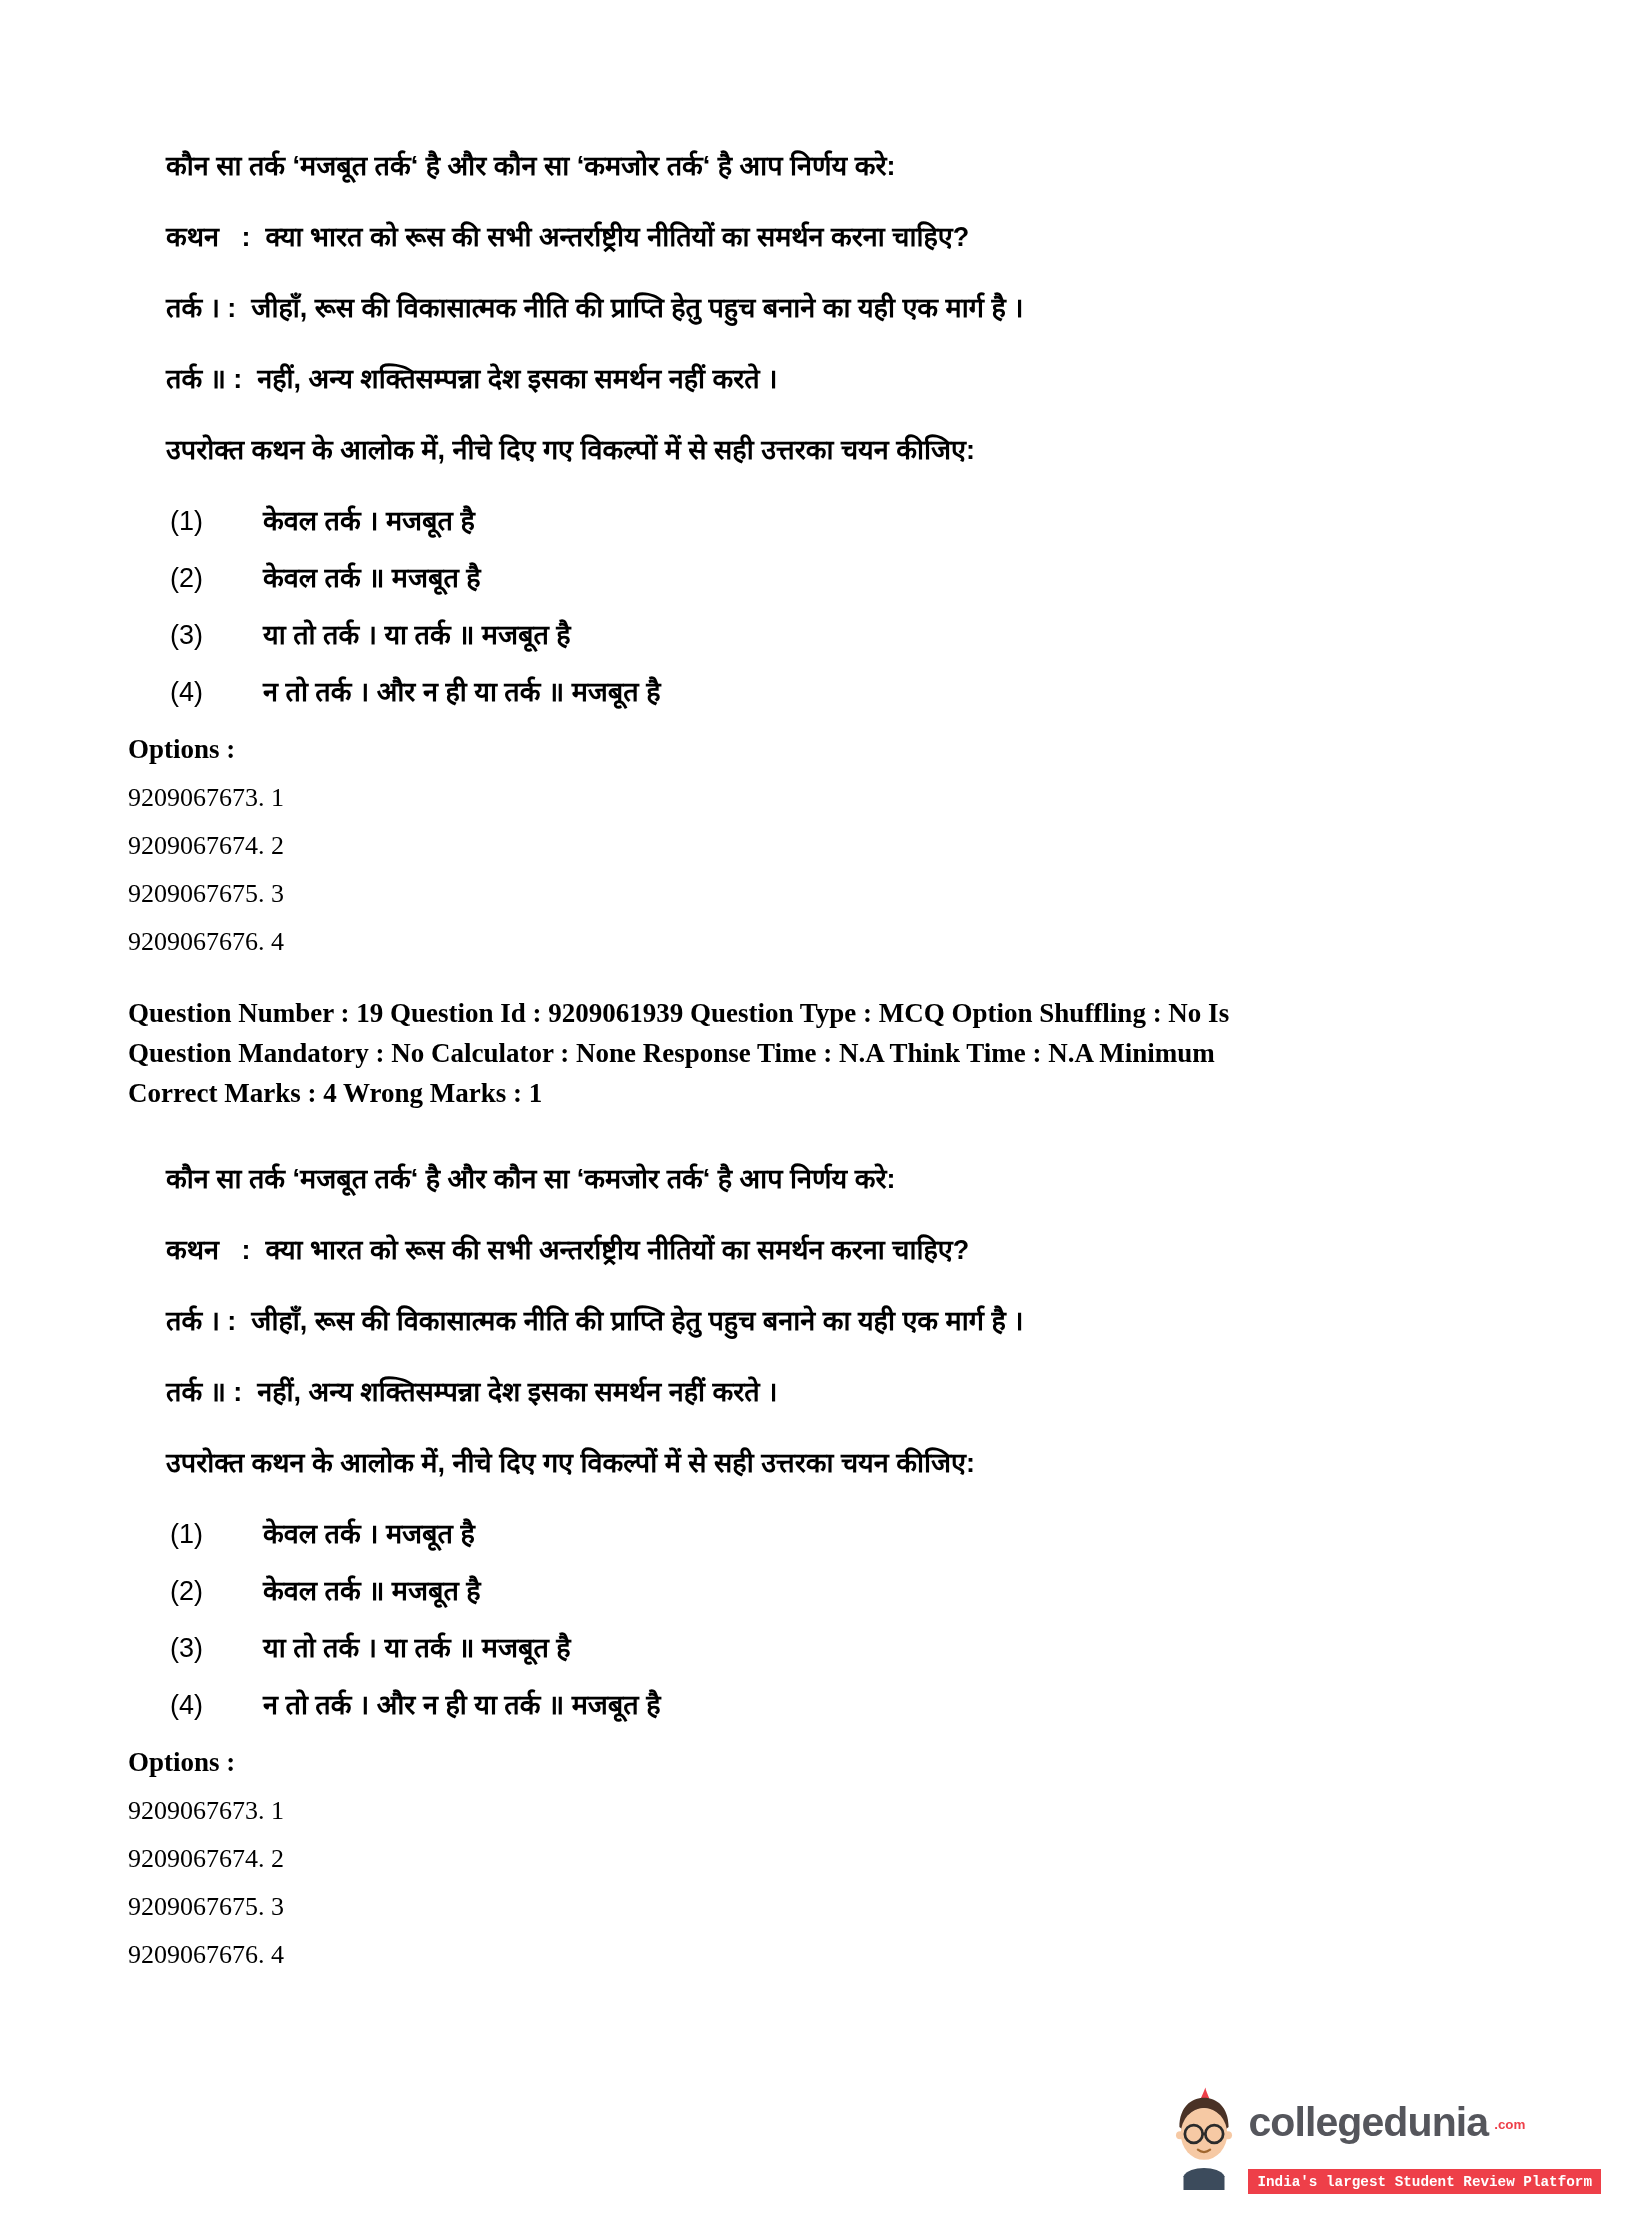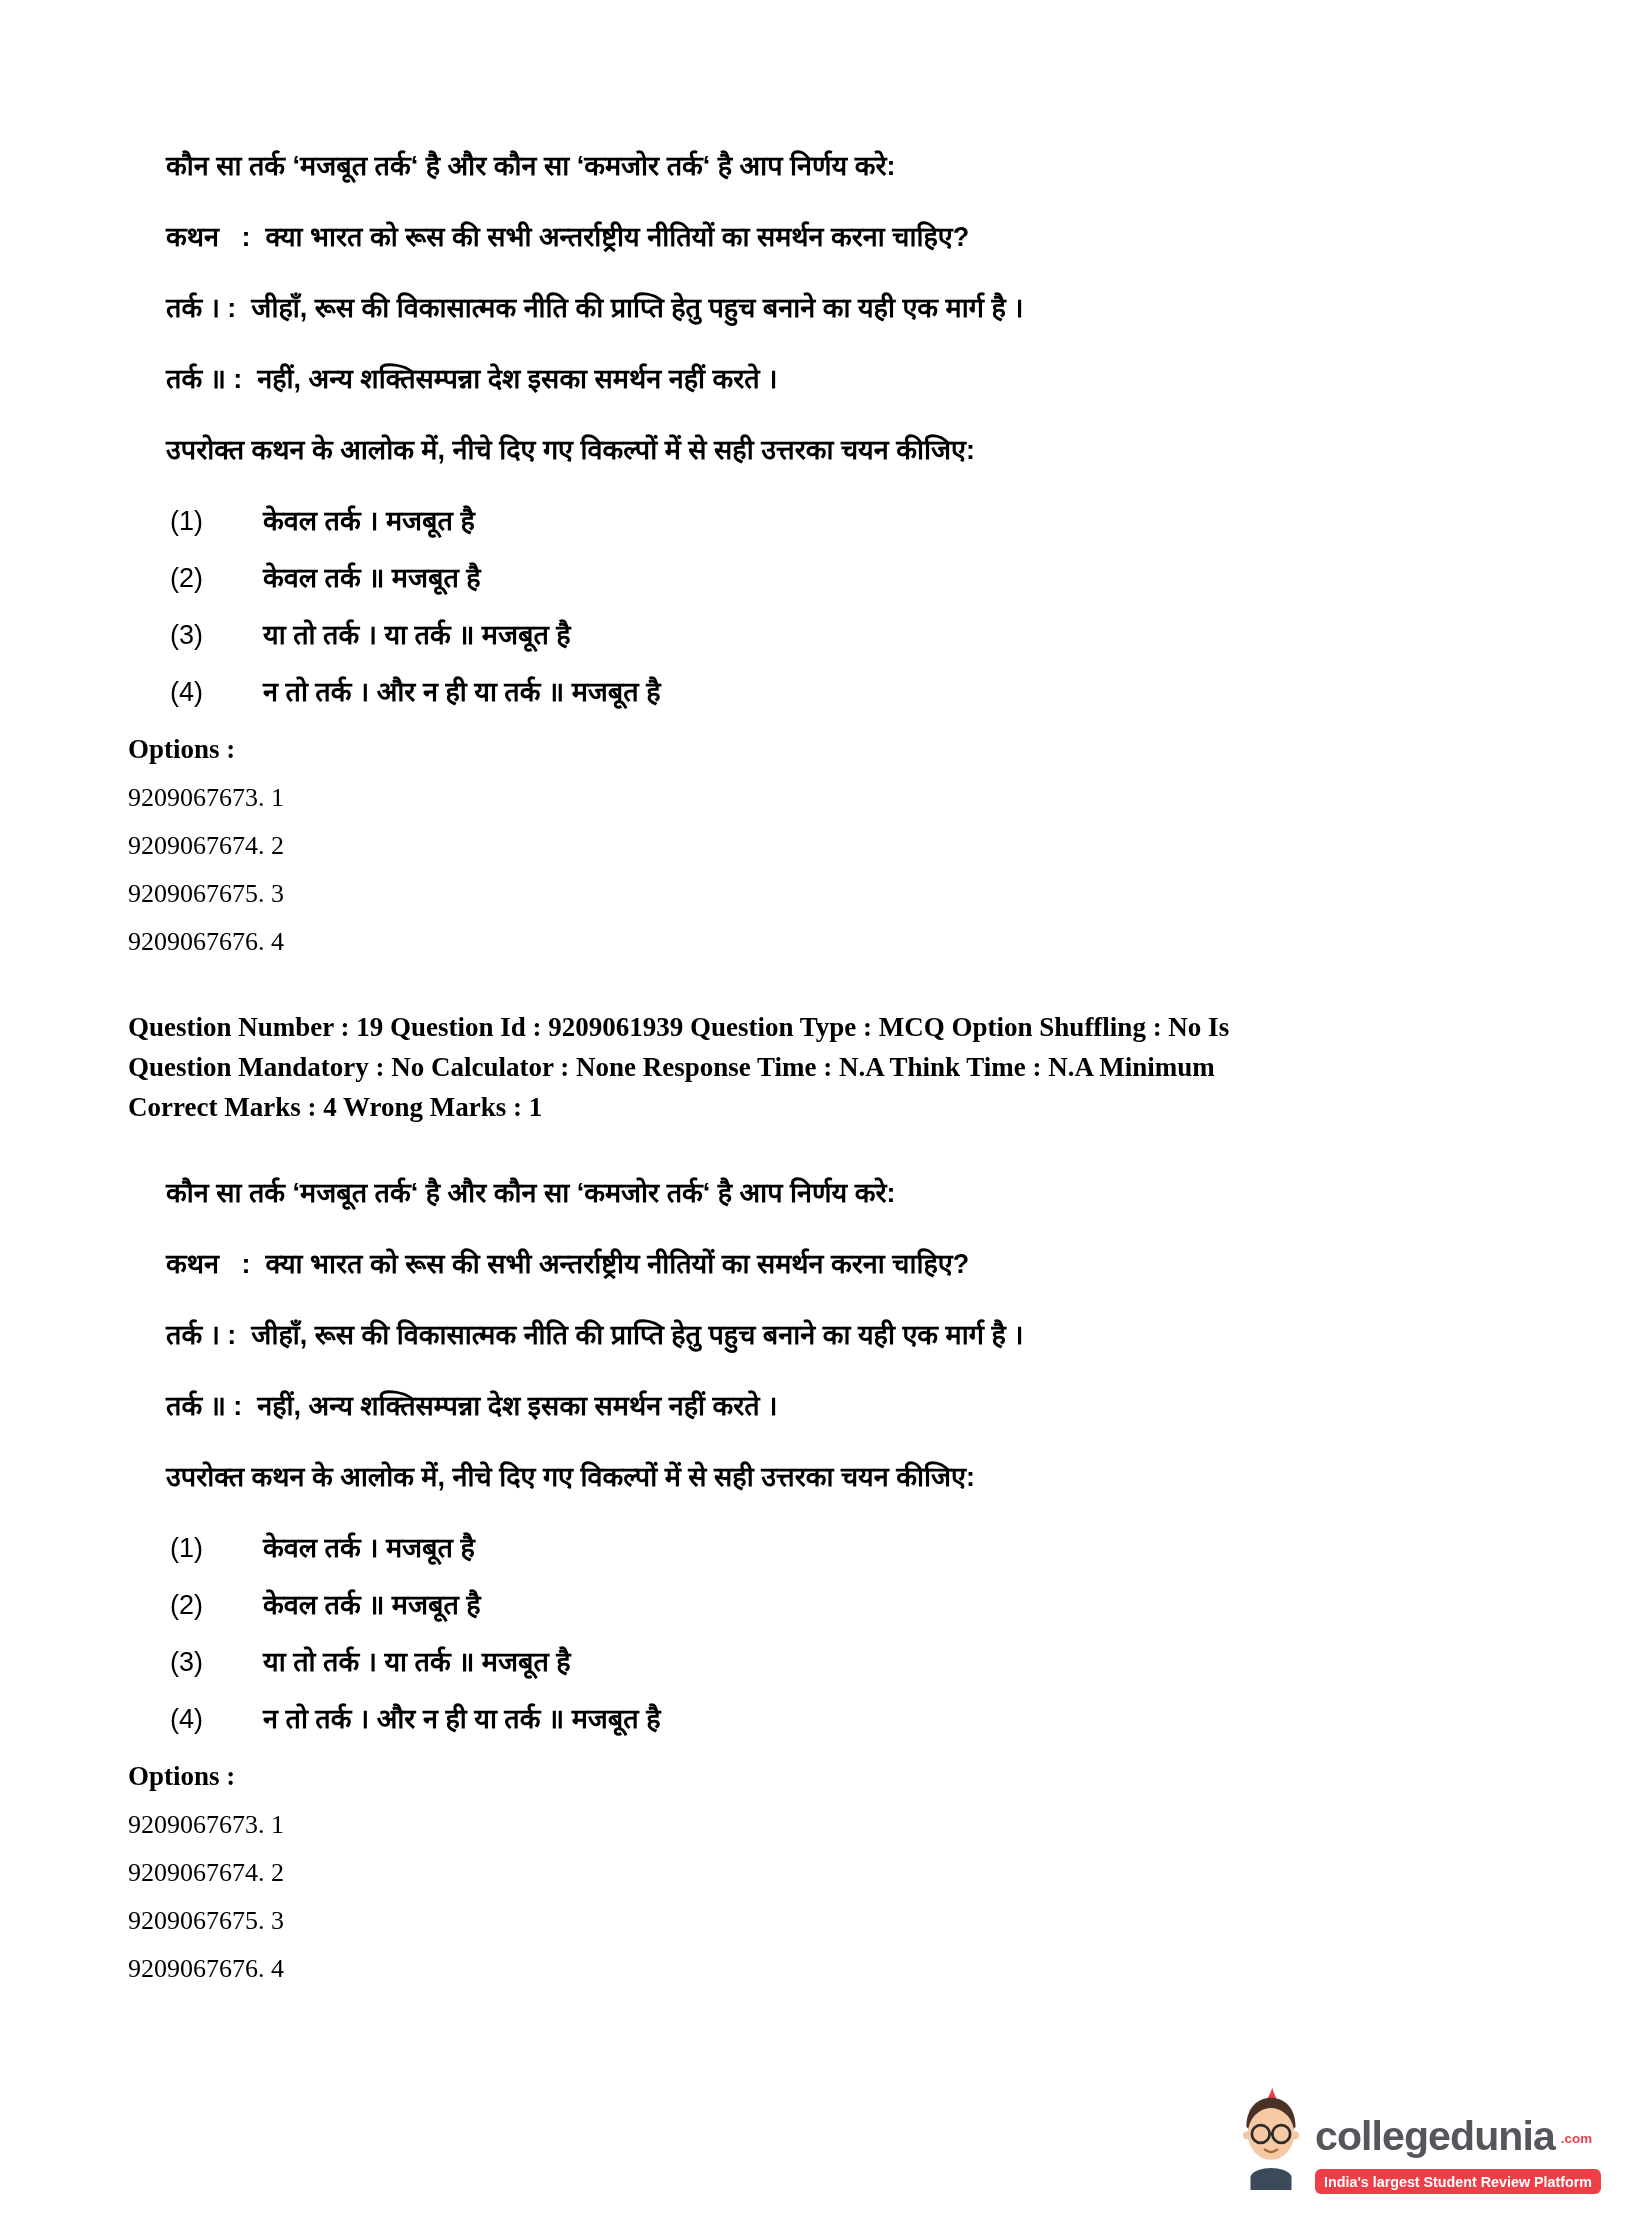--- a/index.html
+++ b/index.html
@@ -49,21 +49,21 @@
     font-size: 27px;
     line-height: 32px;
     margin: 21.5px 0 0 0;
   }
   .option-id {
     font-family: "Liberation Serif", serif;
     font-size: 26px;
     line-height: 30px;
     margin: 18px 0 0 0;
   }
-  .meta { margin-top: 50px; max-width: 1397px; }
+  .meta { margin-top: 36px; max-width: 1397px; }
   .meta p {
     margin: 0;
     font-family: "Liberation Serif", serif;
     font-weight: bold;
     font-size: 27px;
     line-height: 40px;
   }
   .meta .marks { margin-top: 0; }
   .qblock-2 { margin-top: 50px; }
 
@@ -90,31 +90,30 @@
   }
   .logo .tld {
     font-size: 13.4px;
     font-weight: bold;
     color: #ee3f49;
     margin-left: 6px;
     margin-top: 1.8px;
     letter-spacing: 0;
   }
   .logo .tagline {
-    margin-top: 9px;
+    margin-top: 23px;
     background: #ee3f49;
     color: #ffffff;
-    font-family: Liberation Sans, sans-serif;
+    font-family: Liberation Mono, monospace;
     font-weight: bold;
     font-size: 14.3px;
     line-height: 16px;
     padding: 4.5px 9px 4.5px 9px;
     align-self: stretch;
     text-align: center;
-    border-radius: 6px;
   }
 </style>
 </head>
 <body>
 
 <div class="page">
 
   <section class="qblock qblock-1">
     <p class="hindi">कौन सा तर्क ‘मजबूत तर्क‘ है और कौन सा ‘कमजोर तर्क‘ है आप निर्णय करे:</p>
     <p class="hindi">कथन   :  क्या भारत को रूस की सभी अन्तर्राष्ट्रीय नीतियों का समर्थन करना चाहिए?</p>

